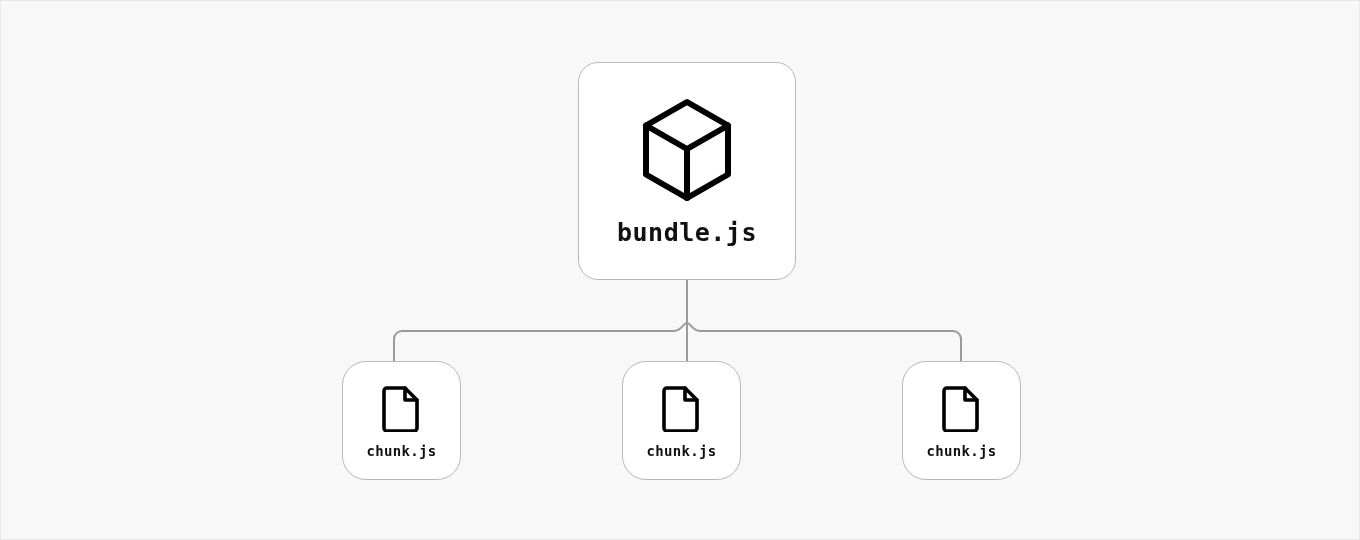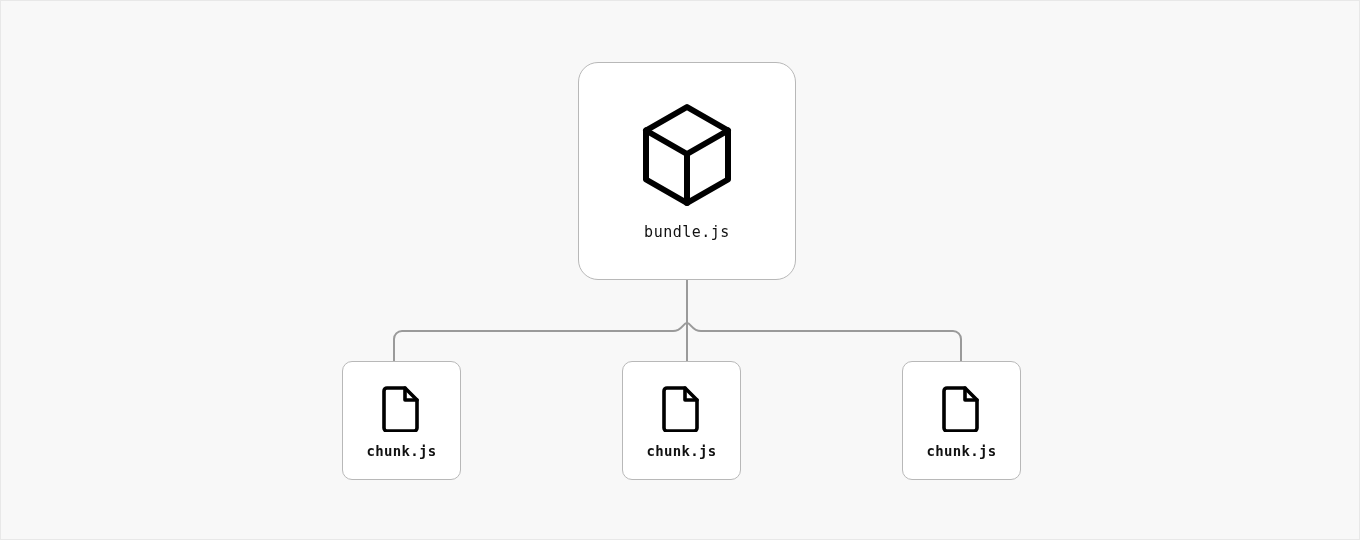--- a/index.html
+++ b/index.html
@@ -57,32 +57,32 @@
     top: 61px;
     width: 218px;
     height: 218px;
     border-radius: 20px;
   }
   .node-root .node-icon {
     margin-bottom: 18px;
   }
   .node-root .node-label {
     font-family: "DejaVu Sans Mono", "Liberation Mono", monospace;
-    font-size: 15px;
-    font-weight: normal;
+    font-size: 25px;
+    font-weight: bold;
     color: #111111;
     letter-spacing: 0.5px;
     line-height: 1;
   }
 
   .node-leaf {
     top: 360px;
     width: 119px;
     height: 119px;
-    border-radius: 10px;
+    border-radius: 24px;
   }
   .node-leaf .node-icon {
     margin-bottom: 12px;
   }
   .node-leaf .node-label {
     font-family: "DejaVu Sans Mono", "Liberation Mono", monospace;
     font-size: 14px;
     font-weight: bold;
     color: #111111;
     letter-spacing: 0.3px;

